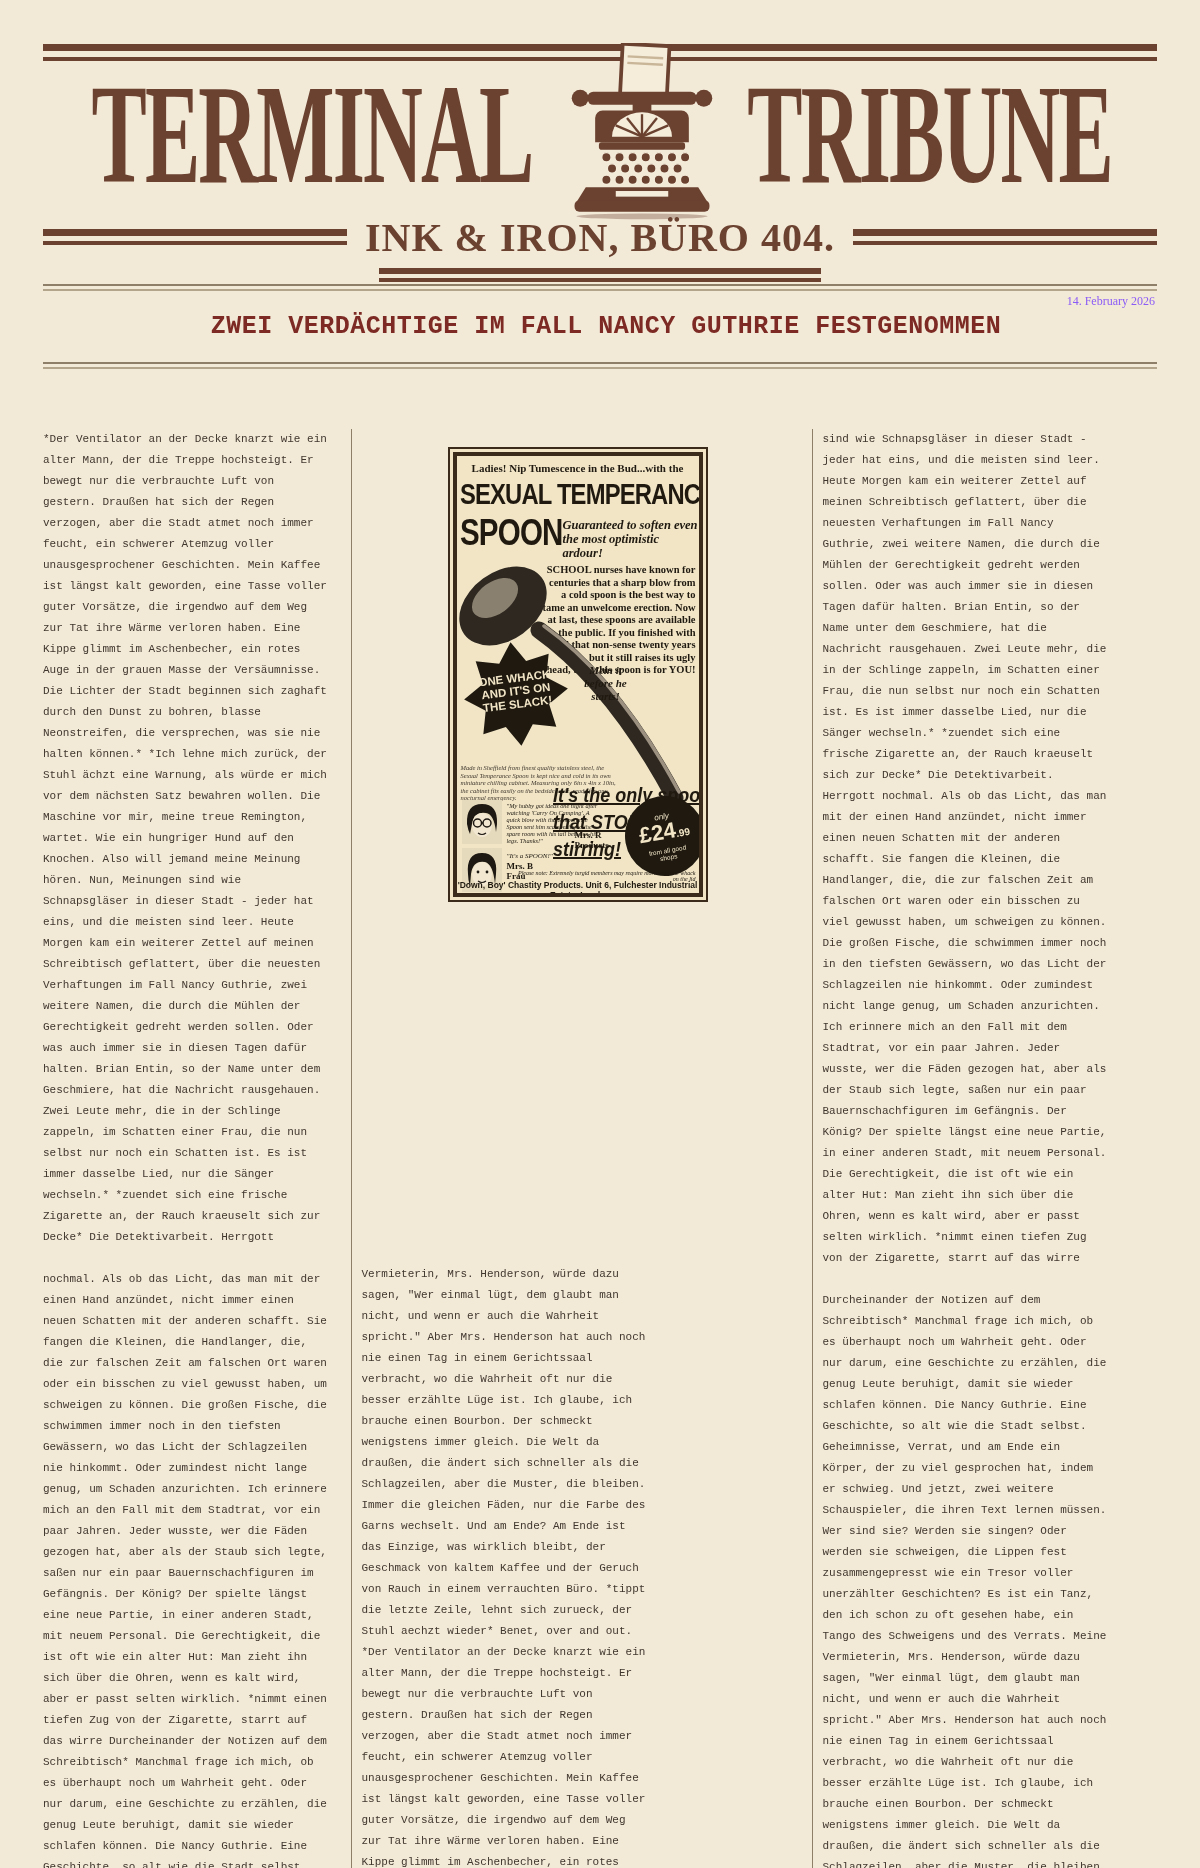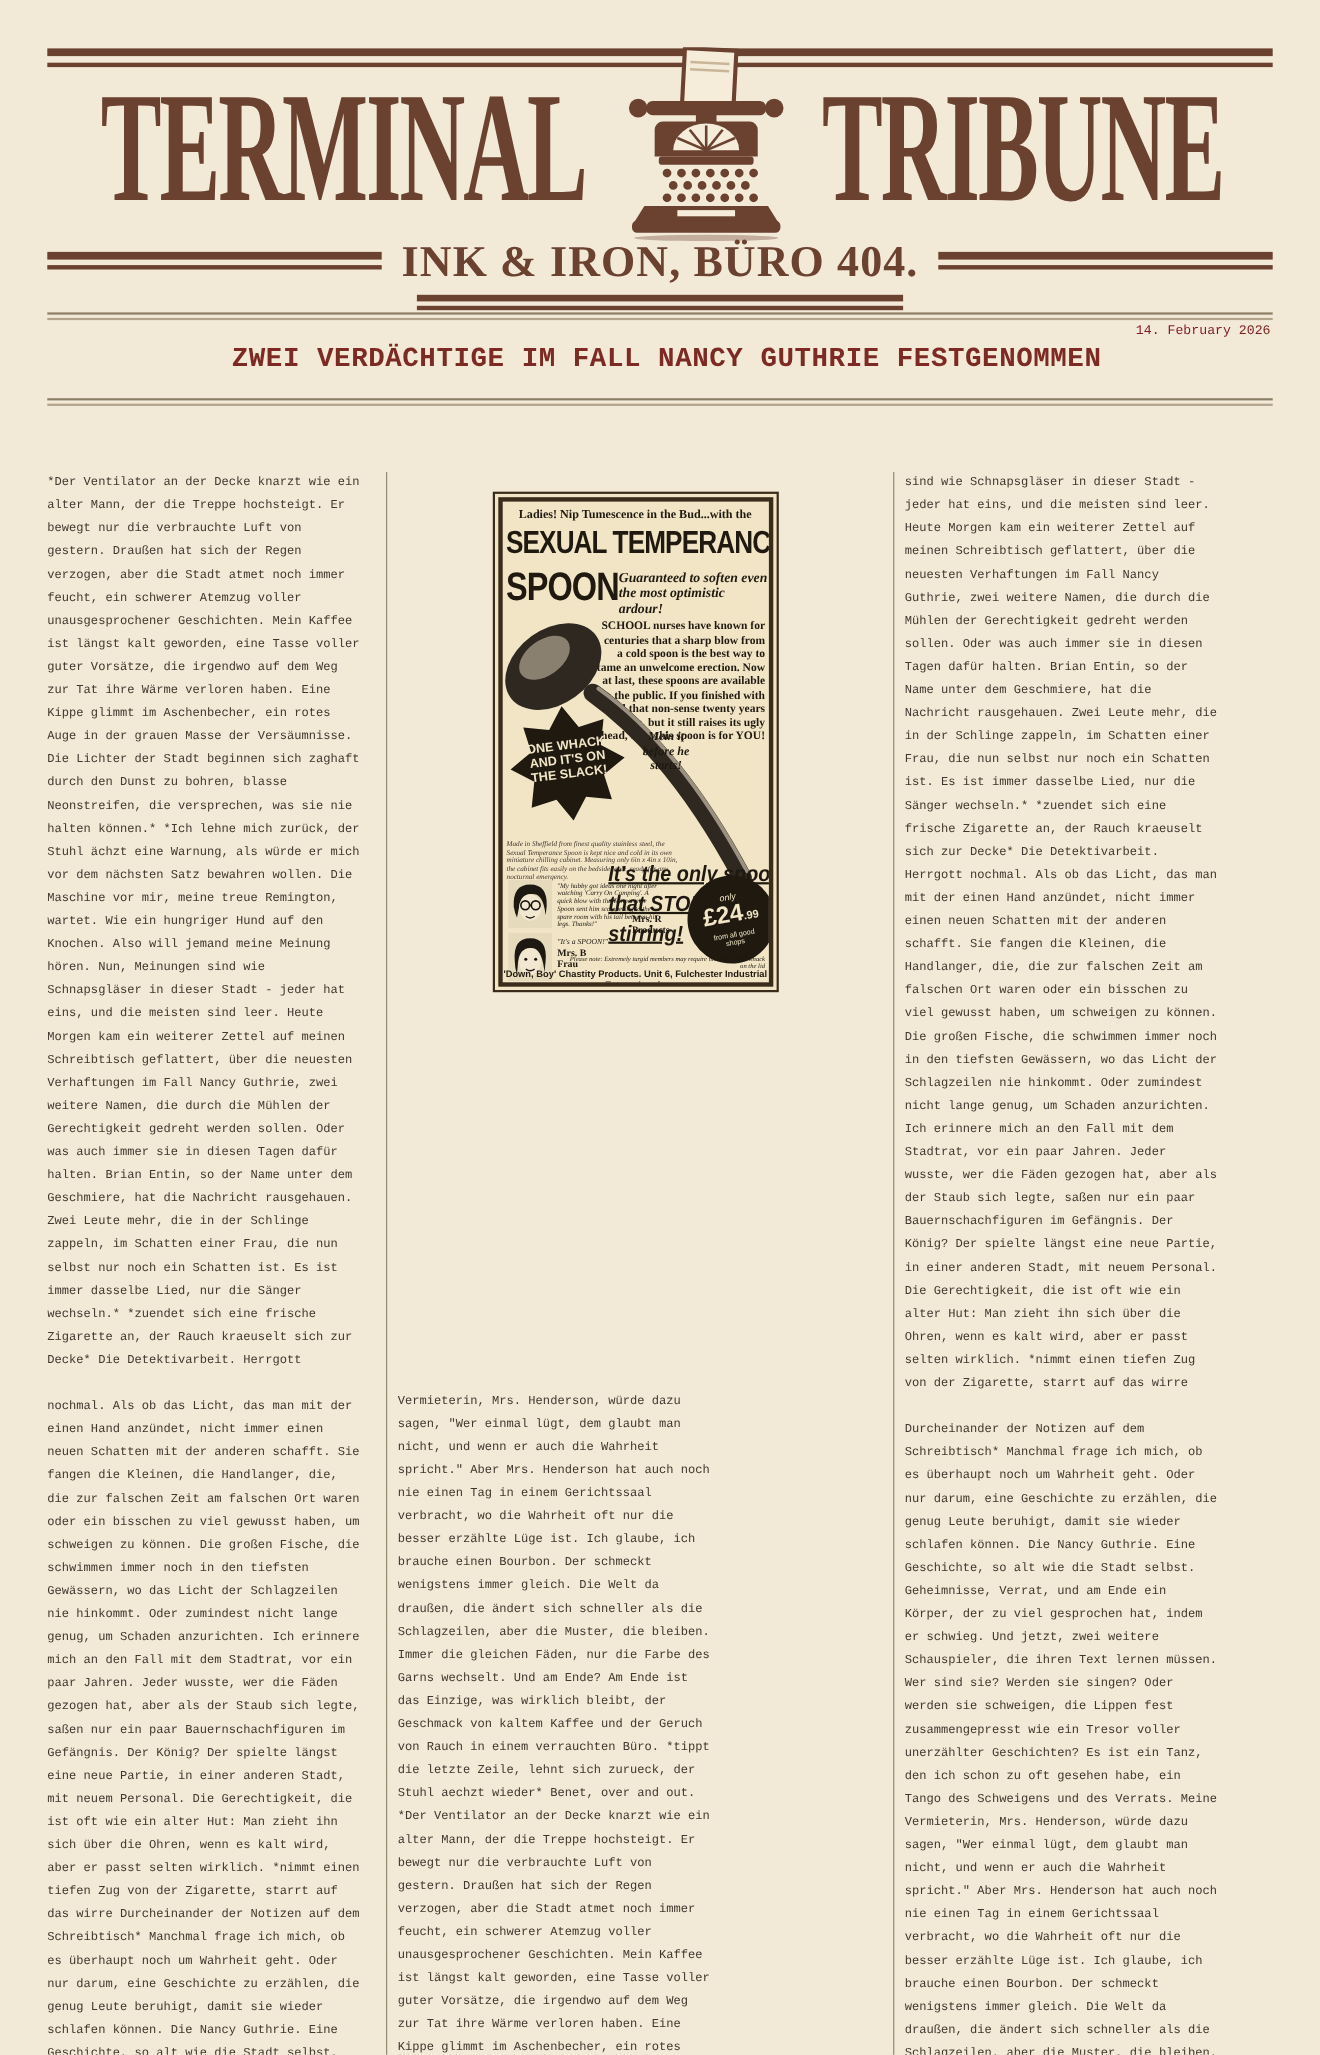--- a/index.html
+++ b/index.html
@@ -32,21 +32,21 @@
     font-family:"Liberation Serif", serif; font-weight:bold;
     font-size:40px; color:#6b4130; letter-spacing:1px; white-space:nowrap;
   }
   .sub-underline { top:268px; left:50%; transform:translateX(-50%); width:442px; }
   .sub-underline .r1 { height:6px; background:#6b4130; margin-bottom:4px; }
   .sub-underline .r2 { height:4px; background:#6b4130; }
   .thin-rule { left:43px; right:43px; height:7px;
     border-top:2px solid #8d7f68; border-bottom:2px solid #b3a48c; }
   .thin-rule-1 { top:284px; }
   .thin-rule-2 { top:362px; }
-  .date-line { top:294px; right:45px; font-size:12px; color:#7f1d1d; }
+  .date-line { top:294px; right:45px; font-size:12px; color:#8b5cf6;font-family:Liberation Serif, serif; }
   .headline { top:312px; left:0; right:0; text-align:center;
     font-weight:bold; font-size:25px; letter-spacing:0.5px; color:#7c2a23;padding-left:12px; }
   
   .columns { top:392px; left:43px; right:43px; height:1476px;
     display:flex; overflow:hidden;margin-top:37px; }
   .coltext { font-size:11px; line-height:21px; white-space:pre-wrap; color:#40372e; }
   .col1 { width:287px; flex:none; }
   .col1 .coltext { width:287px; }
   .col2box { margin-left:21px; width:461px; flex:none;
     border-left:1.5px solid #8d7f68; padding-left:9.5px; }

